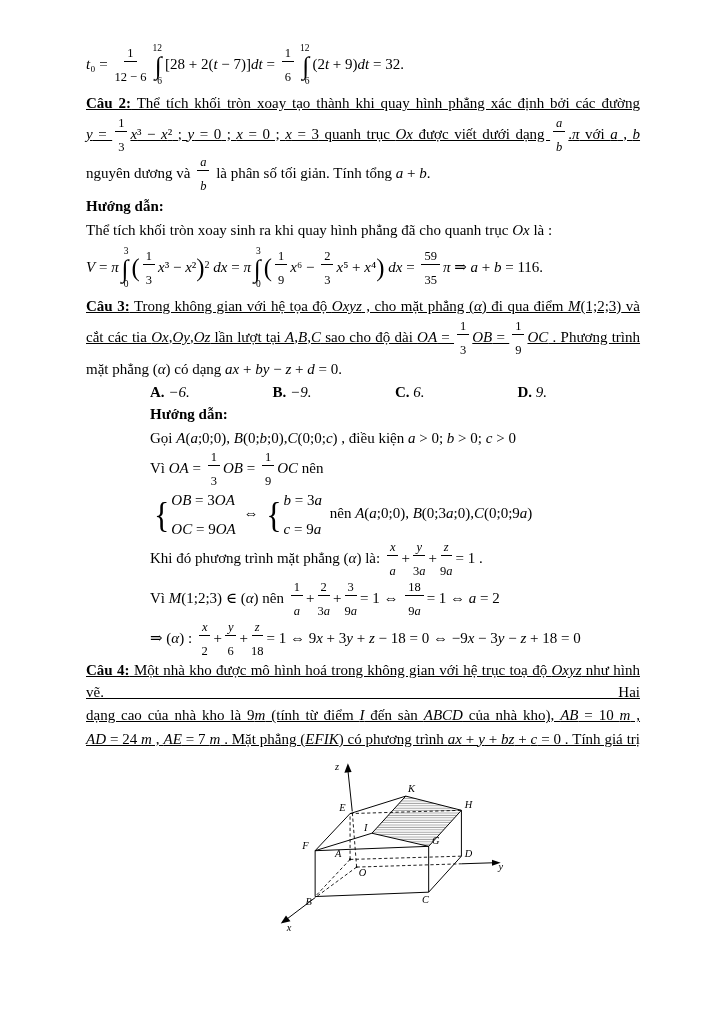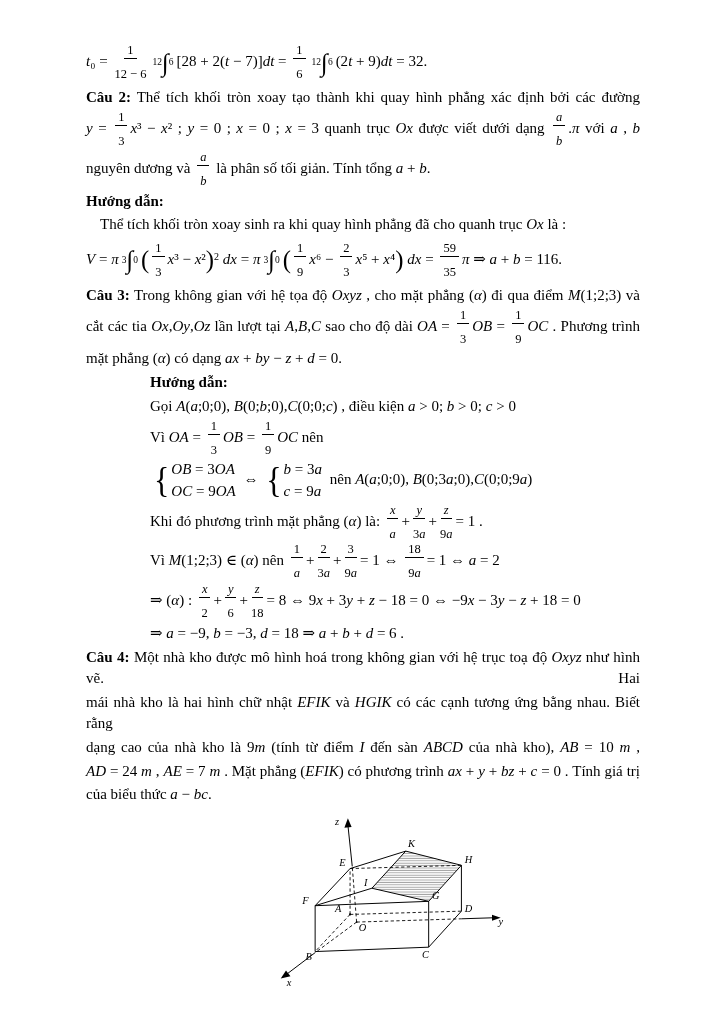--- a/index.html
+++ b/index.html
@@ -3,38 +3,38 @@
 <meta charset="utf-8">
 <style>
   html,body{margin:0;padding:0;background:#fff;}
   .page{
     width:725px;height:1024px;box-sizing:border-box;
     padding:38px 85px 0 86px;
     font-family:"Liberation Serif","DejaVu Serif",serif;
     font-size:15px;color:#000;overflow:hidden;background:#fff;
   }
   .ln{line-height:1.42;margin:2.5px 0;}
-  .j{text-align:justify;text-align-last:justify;}
-  .ind14{margin-left:14px;}
+  .j{text-align:justify;text-align-last:justify;text-decoration:underline;}
+  .ind14{margin-left:0;}
   .ind18{margin-left:18px;}
   .ind64{margin-left:64px;}
   .tall{margin:6px 0;}
   .bold{font-weight:bold;}
   .mi{font-style:italic;}
   .frac{display:inline-flex;flex-direction:column;align-items:center;vertical-align:middle;margin:0 3px;line-height:1.05;font-size:12.5px;}
   .frac .fn{padding:0 3px 1px;border-bottom:1px solid #000;}
   .frac .fd{padding-top:1px;margin-top:8px;}
-  .intg{display:inline-flex;align-items:center;vertical-align:middle;margin:0 3px;line-height:1;}
+  .intg{display:inline-flex;flex-direction:column;align-items:flex-end;vertical-align:middle;margin:0 3px;line-height:1;}
   .intg .ism{font-size:25px;line-height:.95;}
   .intg .ihi,.intg .ilo{font-size:9.5px;line-height:1;}
   .bigp{font-size:165%;vertical-align:middle;line-height:1;}
   .psup{font-size:10px;vertical-align:.85em;}
   .cases{display:inline-flex;align-items:center;vertical-align:middle;margin:0 4px;}
   .cases .cb{font-size:32px;line-height:1;transform:scaleY(1.1);margin-right:2px;font-weight:300;}
-  .cases .cr{display:inline-flex;flex-direction:column;gap:4px;line-height:1.25;}
+  .cases .cr{display:inline-flex;flex-direction:column;gap:10px;line-height:1.25;}
   .answers{display:flex;margin:3px 0 3px 64px;}
   .answers .ai{width:137px;}
   .answers .ab{font-weight:bold;}
   .figwrap{width:262px;margin:6px 0 0 168px;}
   .flbl{font:italic 9.5px "Liberation Serif","DejaVu Serif",serif;fill:#000;}
 </style>
 </head>
 <body>
 
 <div class="page">
@@ -96,20 +96,26 @@
   <div class="ln j"><span class="bold">Câu 3:</span><span> Trong không gian với hệ tọa độ </span><span><span class="mi">Oxyz</span></span><span> , cho mặt phẳng </span><span><span>(</span><span class="mi">α</span><span>)</span></span><span> đi qua điểm </span><span><span class="mi">M</span><span>(1;2;3)</span></span><span> và</span></div>
   <div class="ln j"><span>cắt các tia </span><span><span class="mi">Ox</span><span>,</span><span class="mi">Oy</span><span>,</span><span class="mi">Oz</span></span><span> lần lượt tại </span><span><span class="mi">A</span><span>,</span><span class="mi">B</span><span>,</span><span class="mi">C</span></span><span> sao cho độ dài </span><span><span class="mi">OA</span><span> = </span></span><span class="frac">
         <span class="fn"><span>1</span></span>
         <span class="fd"><span>3</span></span>
       </span><span><span class="mi">OB</span><span> = </span></span><span class="frac">
         <span class="fn"><span>1</span></span>
         <span class="fd"><span>9</span></span>
       </span><span><span class="mi">OC</span></span><span> . Phương trình</span></div>
   <div class="ln"><span>mặt phẳng </span><span><span>(</span><span class="mi">α</span><span>)</span></span><span> có dạng </span><span><span class="mi">ax</span><span> + </span><span class="mi">by</span><span> − </span><span class="mi">z</span><span> + </span><span class="mi">d</span><span> = 0.</span></span></div>
 
+  <div class="answers">
+    <span class="ai"><span class="ab">A.</span> <span class="mi">−6.</span></span>
+    <span class="ai"><span class="ab">B.</span> <span class="mi">−9.</span></span>
+    <span class="ai"><span class="ab">C.</span> <span class="mi">6.</span></span>
+    <span class="ai"><span class="ab">D.</span> <span class="mi">9.</span></span>
+  </div>
 
   <div class="ln ind64"><span class="bold">Hướng dẫn:</span></div>
   <div class="ln ind64"><span>Gọi </span><span><span class="mi">A</span><span>(</span><span class="mi">a</span><span>;0;0), </span><span class="mi">B</span><span>(0;</span><span class="mi">b</span><span>;0),</span><span class="mi">C</span><span>(0;0;</span><span class="mi">c</span><span>)</span></span><span> , điều kiện </span><span><span class="mi">a</span><span> &gt; 0; </span><span class="mi">b</span><span> &gt; 0; </span><span class="mi">c</span><span> &gt; 0</span></span></div>
   <div class="ln ind64"><span>Vì </span><span><span class="mi">OA</span><span> = </span></span><span class="frac">
         <span class="fn"><span>1</span></span>
         <span class="fd"><span>3</span></span>
       </span><span><span class="mi">OB</span><span> = </span></span><span class="frac">
         <span class="fn"><span>1</span></span>
         <span class="fd"><span>9</span></span>
       </span><span><span class="mi">OC</span></span><span> nên</span></div>
@@ -151,28 +157,25 @@
       </span><span><span>= 1 ⇔ </span><span class="mi">a</span><span> = 2</span></span></div>
   <div class="ln ind64"><span><span>⇒ (</span><span class="mi">α</span><span>) : </span></span><span class="frac">
         <span class="fn"><span class="mi">x</span></span>
         <span class="fd"><span>2</span></span>
       </span><span><span>+</span></span><span class="frac">
         <span class="fn"><span class="mi">y</span></span>
         <span class="fd"><span>6</span></span>
       </span><span><span>+</span></span><span class="frac">
         <span class="fn"><span class="mi">z</span></span>
         <span class="fd"><span>18</span></span>
-      </span><span><span>= 8 ⇔ 9</span><span class="mi">x</span><span> + 3</span><span class="mi">y</span><span> + </span><span class="mi">z</span><span> − 18 = 0 ⇔ −9</span><span class="mi">x</span><span> − 3</span><span class="mi">y</span><span> − </span><span class="mi">z</span><span> + 18 = 0</span></span></div>
-  <div class="ln ind64"><span><span>⇒ </span><span class="mi">a</span><span> = −9, </span><span class="mi">b</span><span> = −3, </span><span class="mi">d</span><span> = 18 ⇒ </span><span class="mi">a</span><span> + </span><span class="mi">b</span><span> + </span><span class="mi">d</span><span> = 6 .</span></span></div>
+      </span><span><span>= 1 ⇔ 9</span><span class="mi">x</span><span> + 3</span><span class="mi">y</span><span> + </span><span class="mi">z</span><span> − 18 = 0 ⇔ −9</span><span class="mi">x</span><span> − 3</span><span class="mi">y</span><span> − </span><span class="mi">z</span><span> + 18 = 0</span></span></div>
 
   <div class="ln j"><span class="bold">Câu 4:</span><span> Một nhà kho được mô hình hoá trong không gian với hệ trục toạ độ </span><span><span class="mi">Oxyz</span></span><span> như hình vẽ. Hai</span></div>
-  <div class="ln j"><span>mái nhà kho là hai hình chữ nhật </span><span><span class="mi">EFIK</span></span><span> và </span><span><span class="mi">HGIK</span></span><span> có các cạnh tương ứng bằng nhau. Biết rằng</span></div>
   <div class="ln j"><span>dạng cao của nhà kho là </span><span><span>9</span><span class="mi">m</span></span><span> (tính từ điểm </span><span><span class="mi">I</span></span><span> đến sàn </span><span><span class="mi">ABCD</span></span><span> của nhà kho), </span><span><span class="mi">AB</span><span> = 10 </span><span class="mi">m</span></span><span> ,</span></div>
   <div class="ln j"><span><span class="mi">AD</span><span> = 24 </span><span class="mi">m</span></span><span> , </span><span><span class="mi">AE</span><span> = 7 </span><span class="mi">m</span></span><span> . Mặt phẳng </span><span><span>(</span><span class="mi">EFIK</span><span>)</span></span><span> có phương trình </span><span><span class="mi">ax</span><span> + </span><span class="mi">y</span><span> + </span><span class="mi">bz</span><span> + </span><span class="mi">c</span><span> = 0</span></span><span> . Tính giá trị</span></div>
-  <div class="ln"><span>của biểu thức </span><span><span class="mi">a</span><span> − </span><span class="mi">bc</span><span>.</span></span></div>
 
   <svg class="figwrap" viewBox="0 0 240 172" xmlns="http://www.w3.org/2000/svg">
     <defs>
       <pattern id="hatch" width="3" height="2.2" patternUnits="userSpaceOnUse">
         <line x1="0" y1="1" x2="3" y2="1" stroke="#6a6a6a" stroke-width="0.55"></line>
       </pattern>
     </defs>
 
     <polygon points="139,34 190,47 160,80 108,68" fill="url(#hatch)" stroke="none"></polygon>
 

